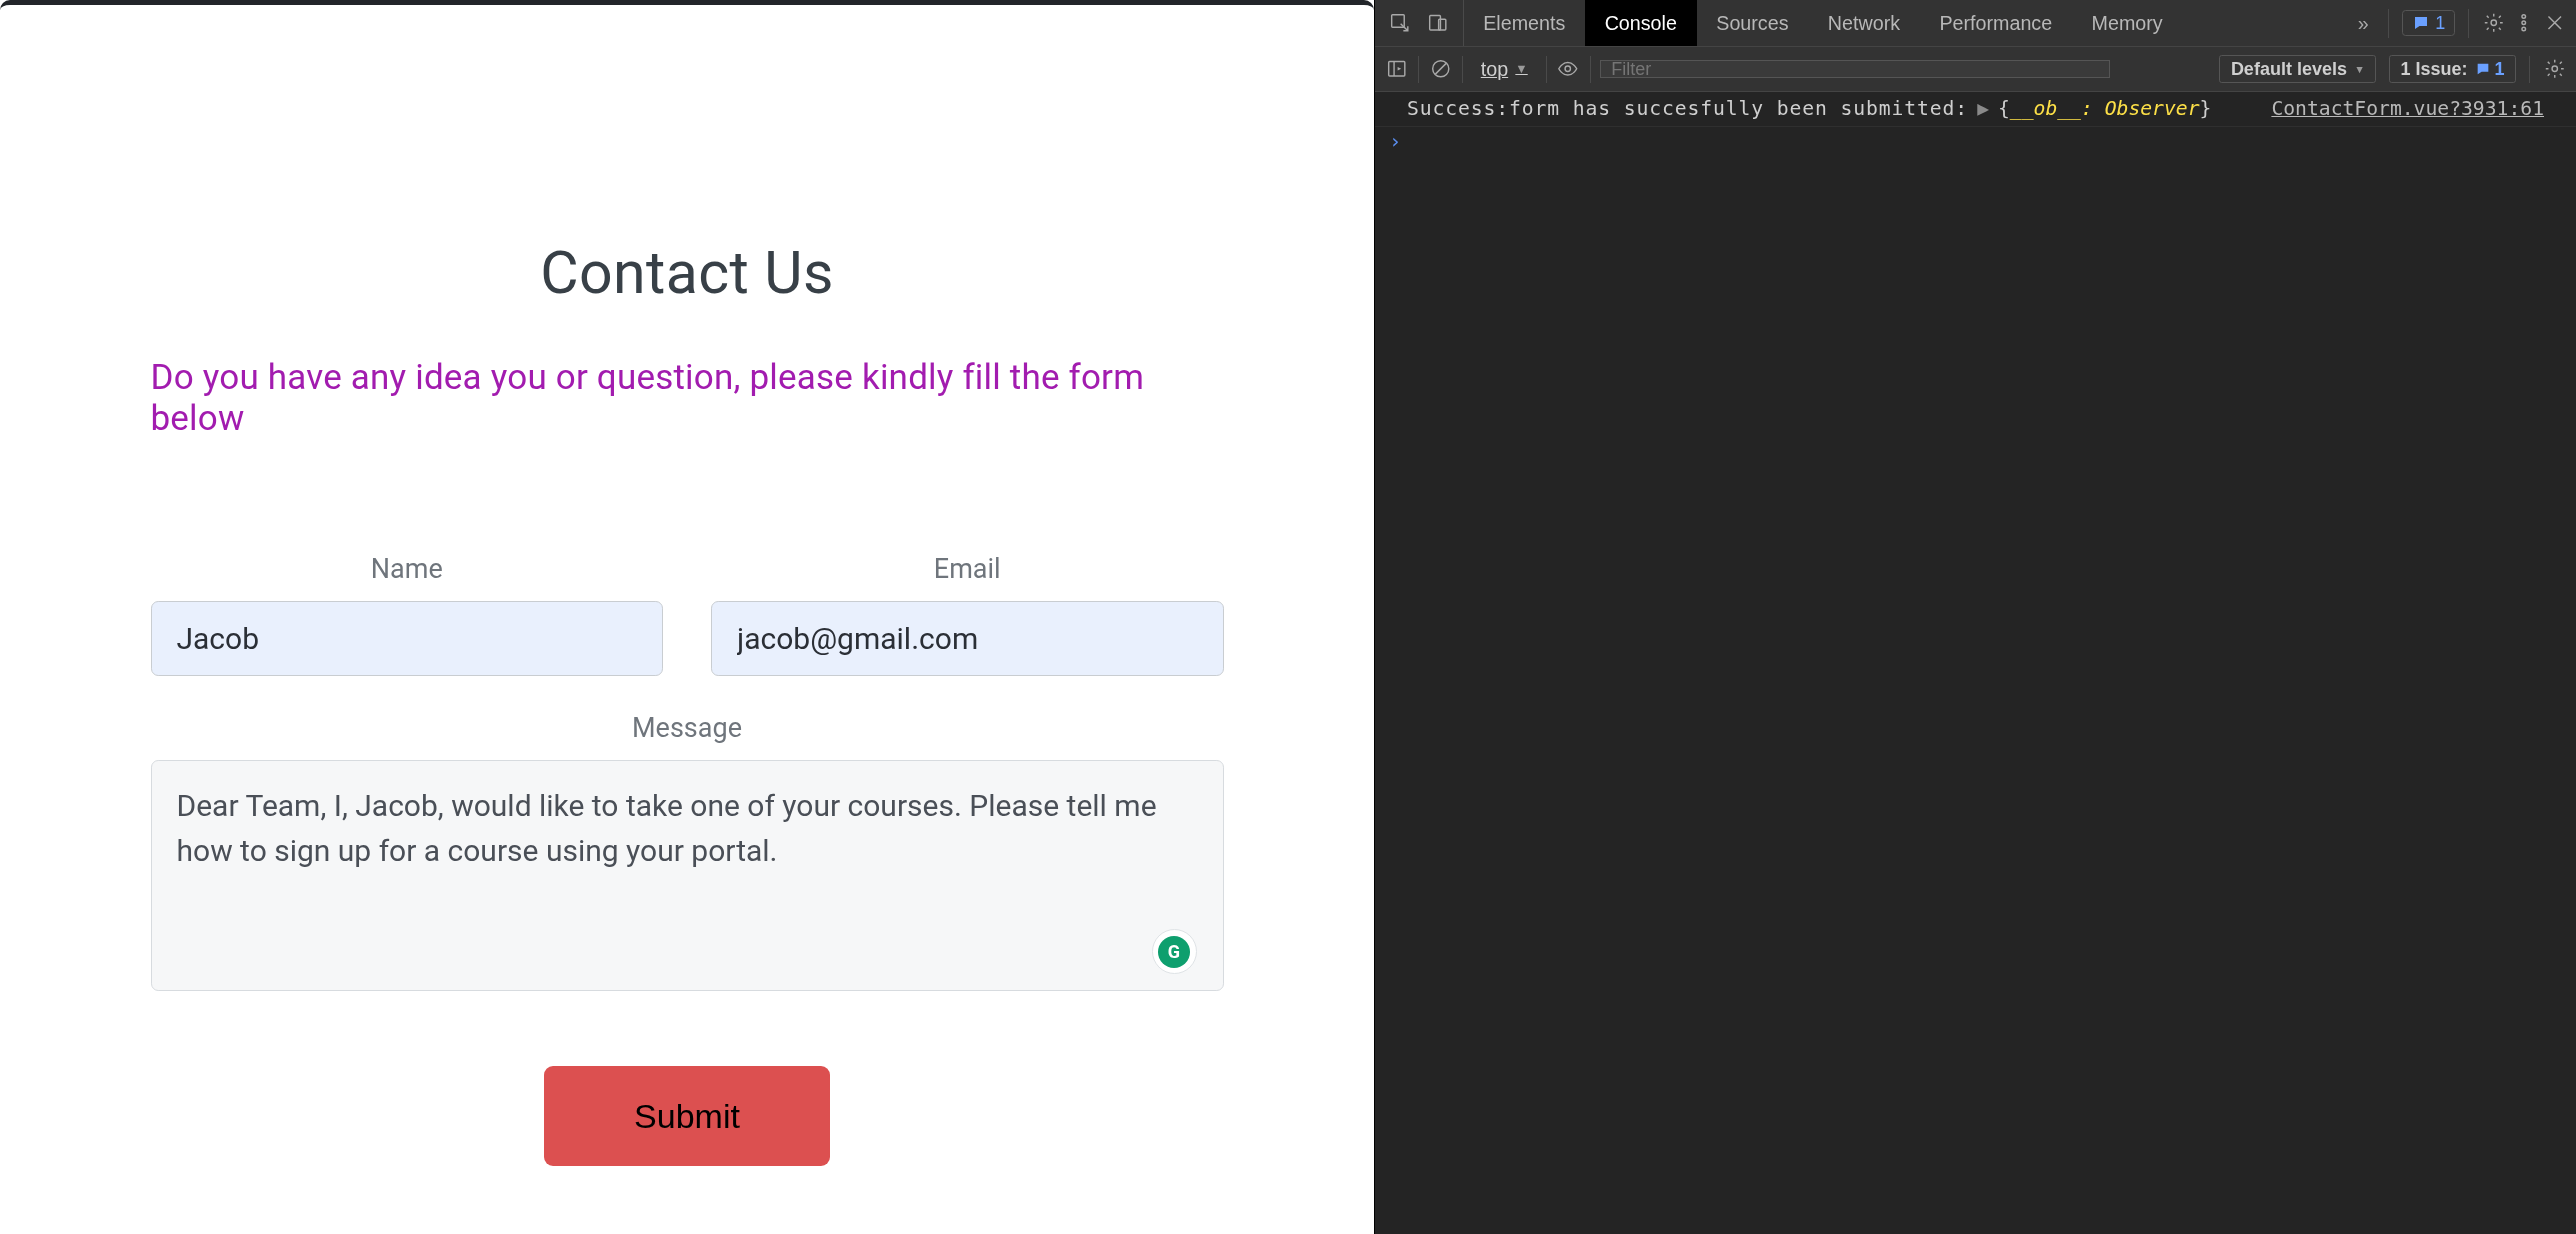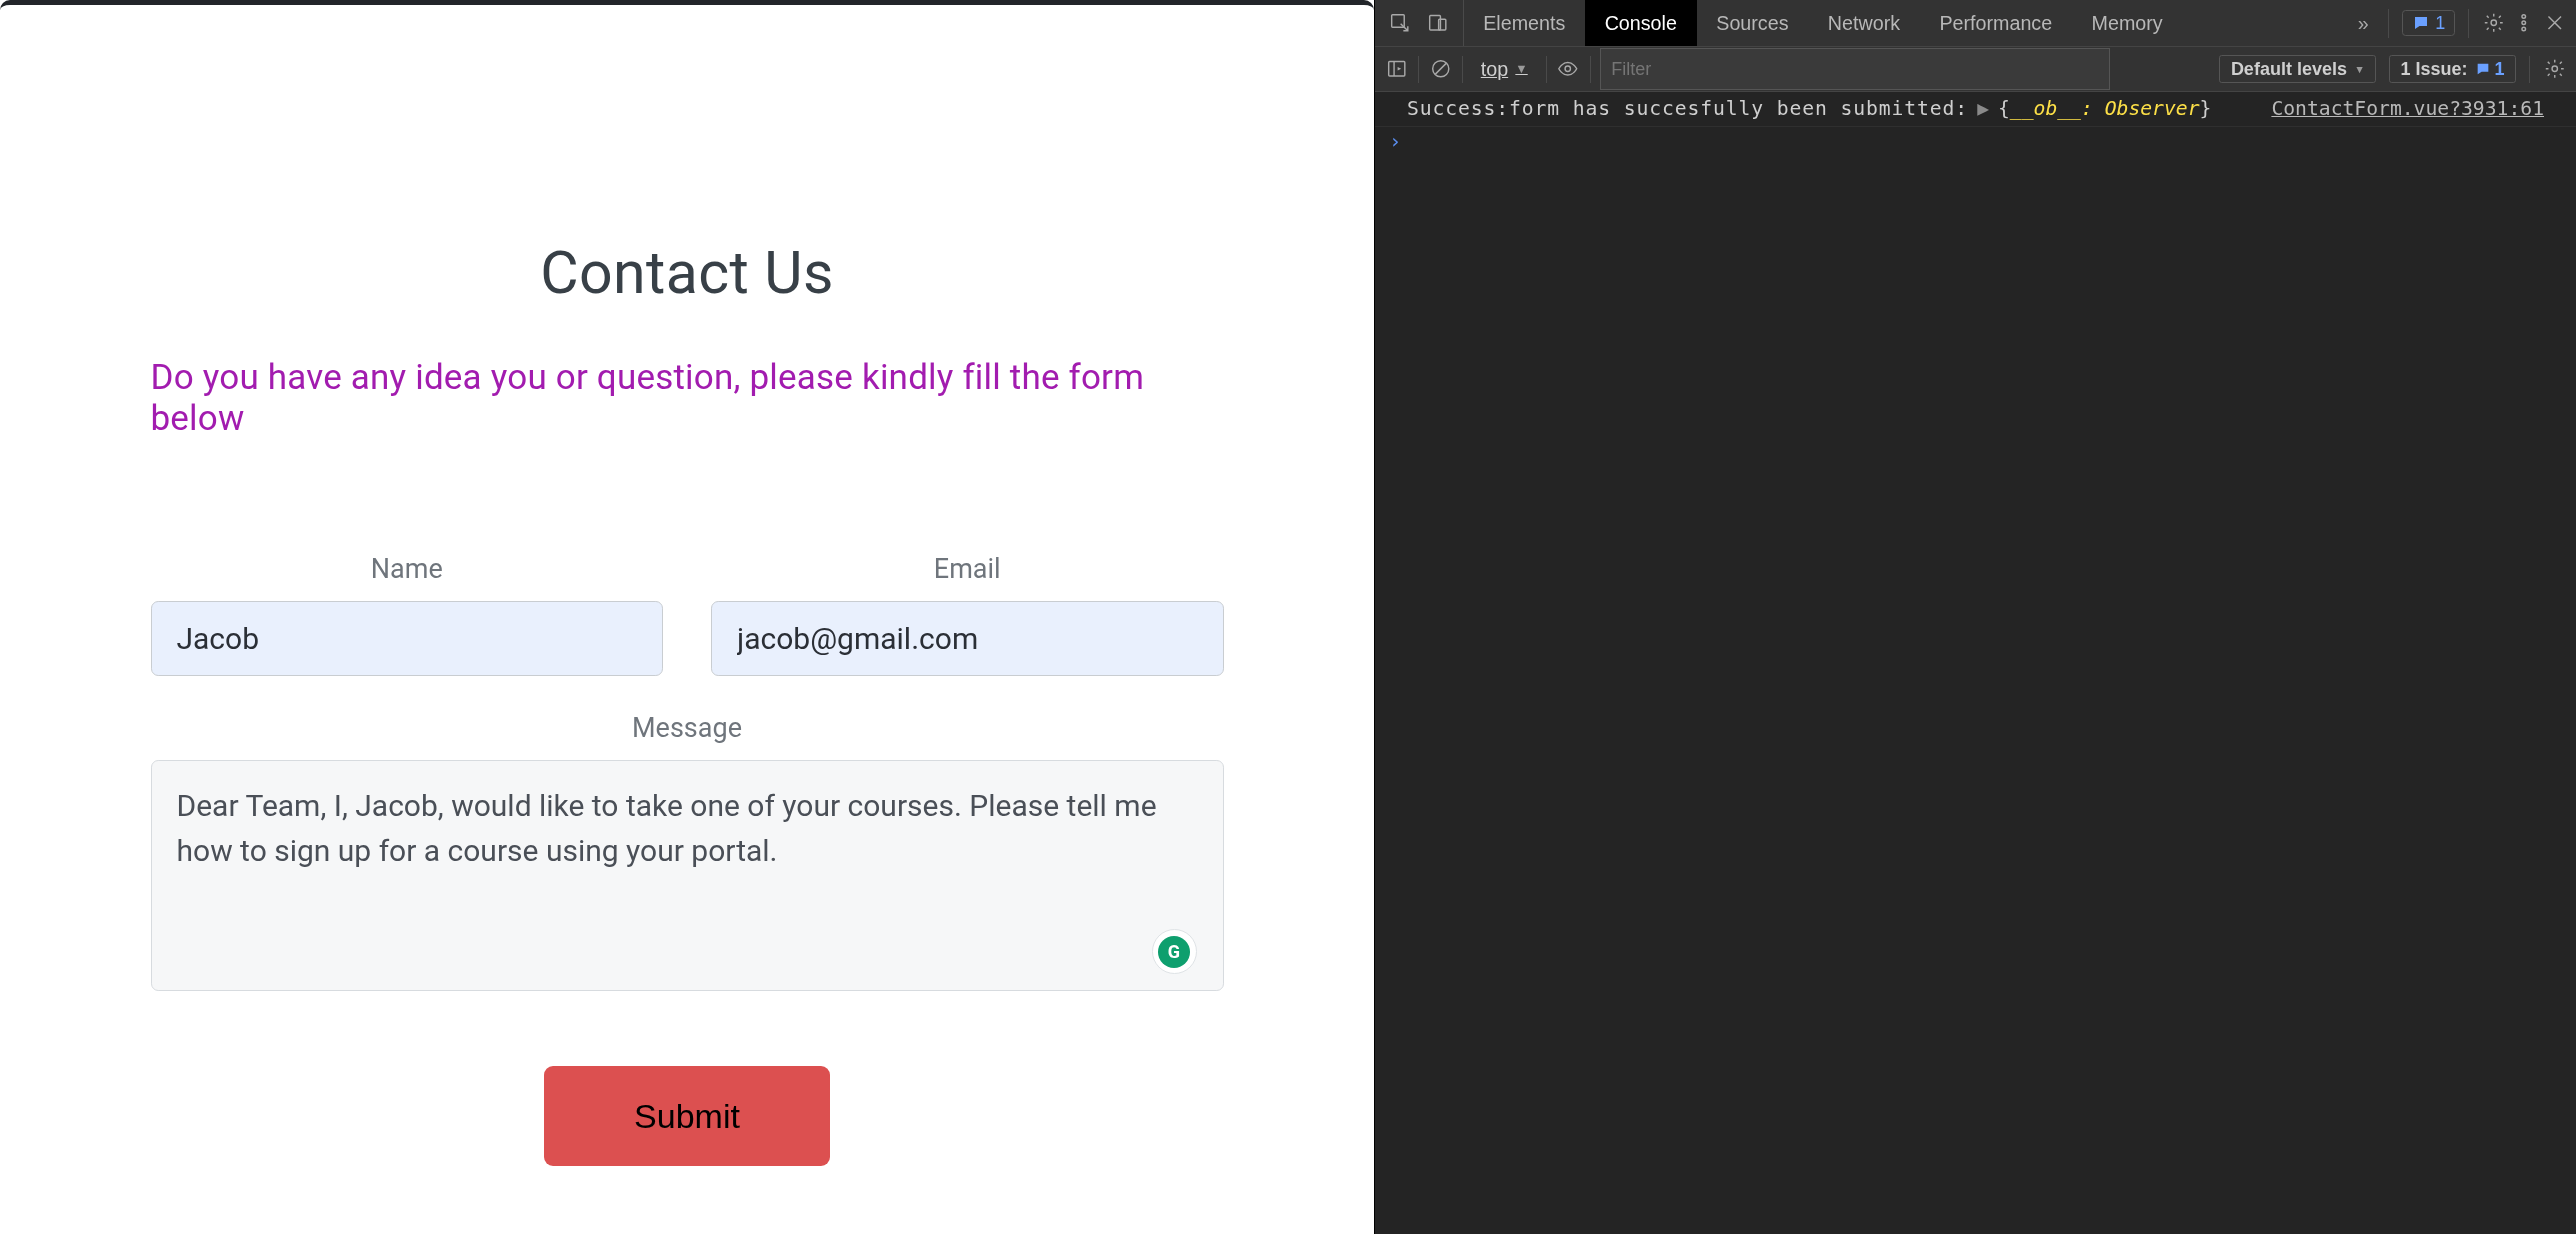--- a/index.html
+++ b/index.html
@@ -194,21 +194,21 @@
   gap: 7.2px;
   color: #cfcfcf;
   padding: 0 9px;
   text-decoration: underline;
 }
 .dt-sel .tri { font-size: 12.5px; color: #9a9a9a; }
 .dt-toolbar .sep { width: 0.9px; height: 27px; background: #4a4a4a; }
 .dt-filter {
   flex: 1;
   max-width: 510px;
-  height: 42px;
+  height: 18px;
   background: #3a3a3a;
   border: 0.9px solid #555;
   color: #9a9a9a;
   padding: 0 10.7px;
   font-size: 18px;
 }
 .dt-levels { margin-left: auto; display: flex; align-items: center; gap: 12.5px; }
 .dt-levels .box {
   border: 0.9px solid #555;
   border-radius: 2.7px;

